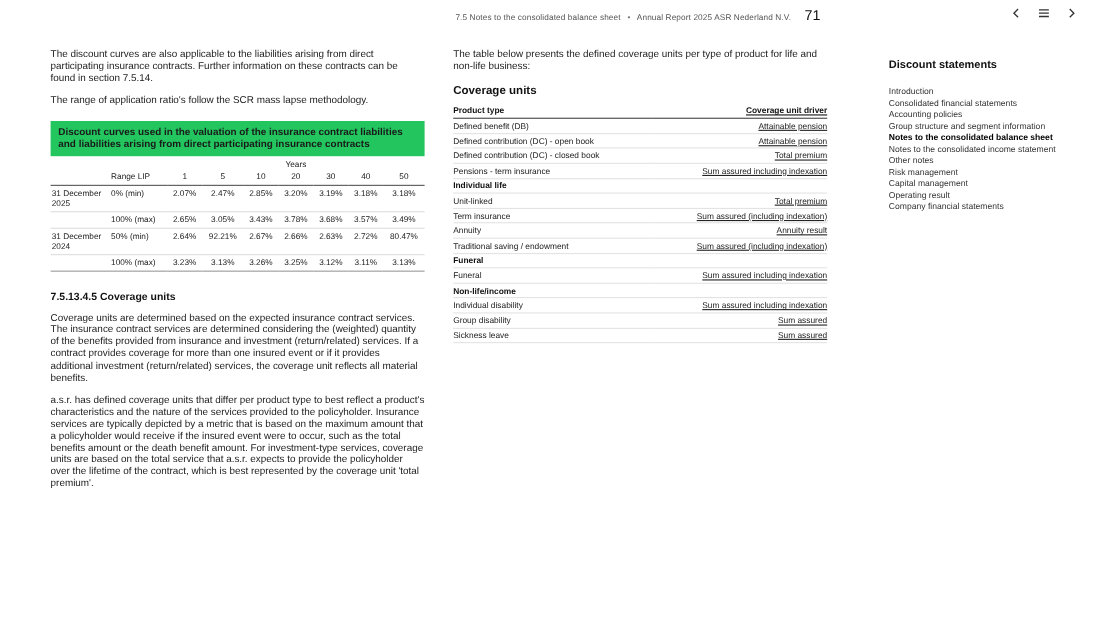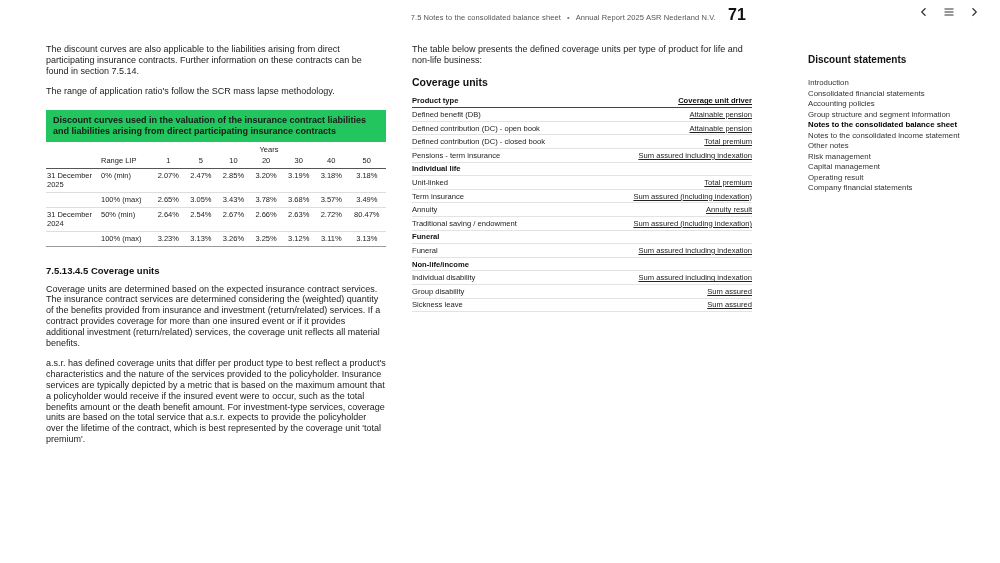--- a/index.html
+++ b/index.html
@@ -6,21 +6,21 @@
   .page {
     position:relative; width:1000px; height:563px; background:#ffffff;
     font-family:"Liberation Sans", sans-serif; color:#222; overflow:hidden;
   }
   
   .topbar {
     position:absolute; top:6px; left:0; width:746px; text-align:right;
     font-size:7.5px; color:#555; letter-spacing:0.1px;
   }
   .topbar .bullet { margin:0 4px; color:#777; }
-  .pagenum { font-weight:700; font-size:16px; color:#111; margin-left:10px; }
+  .pagenum { font-weight:400; font-size:13px; color:#111; margin-left:10px; }
   
   .nav-icons { position:absolute; top:4px; left:916px; display:flex; align-items:center; gap:10px; }
   .nav-btn { width:15px; height:15px; display:flex; align-items:center; justify-content:center; cursor:pointer; }
   
   .col-left  { position:absolute; left:46px;  top:44px; width:340px; }
   .col-right { position:absolute; left:412px; top:44px; width:340px; }
   p.body { font-size:9px; line-height:10.8px; margin:0 0 10px 0; color:#222; }
   .highlight-block {
     background:#22c55e; font-weight:700; font-size:9px; line-height:11px;
     padding:5px 7px 5px 7px; margin:13px 0 0 0; color:#1a1a1a;
@@ -125,21 +125,21 @@
             <td class="num">3.43%</td>
             <td class="num">3.78%</td>
             <td class="num">3.68%</td>
             <td class="num">3.57%</td>
             <td class="num">3.49%</td>
           </tr>
           <tr>
             <td class="lbl date">31 December 2024</td>
             <td class="lbl range">50% (min)</td>
             <td class="num">2.64%</td>
-            <td class="num">2.54%</td>
+            <td class="num">92.21%</td>
             <td class="num">2.67%</td>
             <td class="num">2.66%</td>
             <td class="num">2.63%</td>
             <td class="num">2.72%</td>
             <td class="num">80.47%</td>
           </tr>
           <tr>
             <td class="lbl date"></td>
             <td class="lbl range">100% (max)</td>
             <td class="num">3.23%</td>

